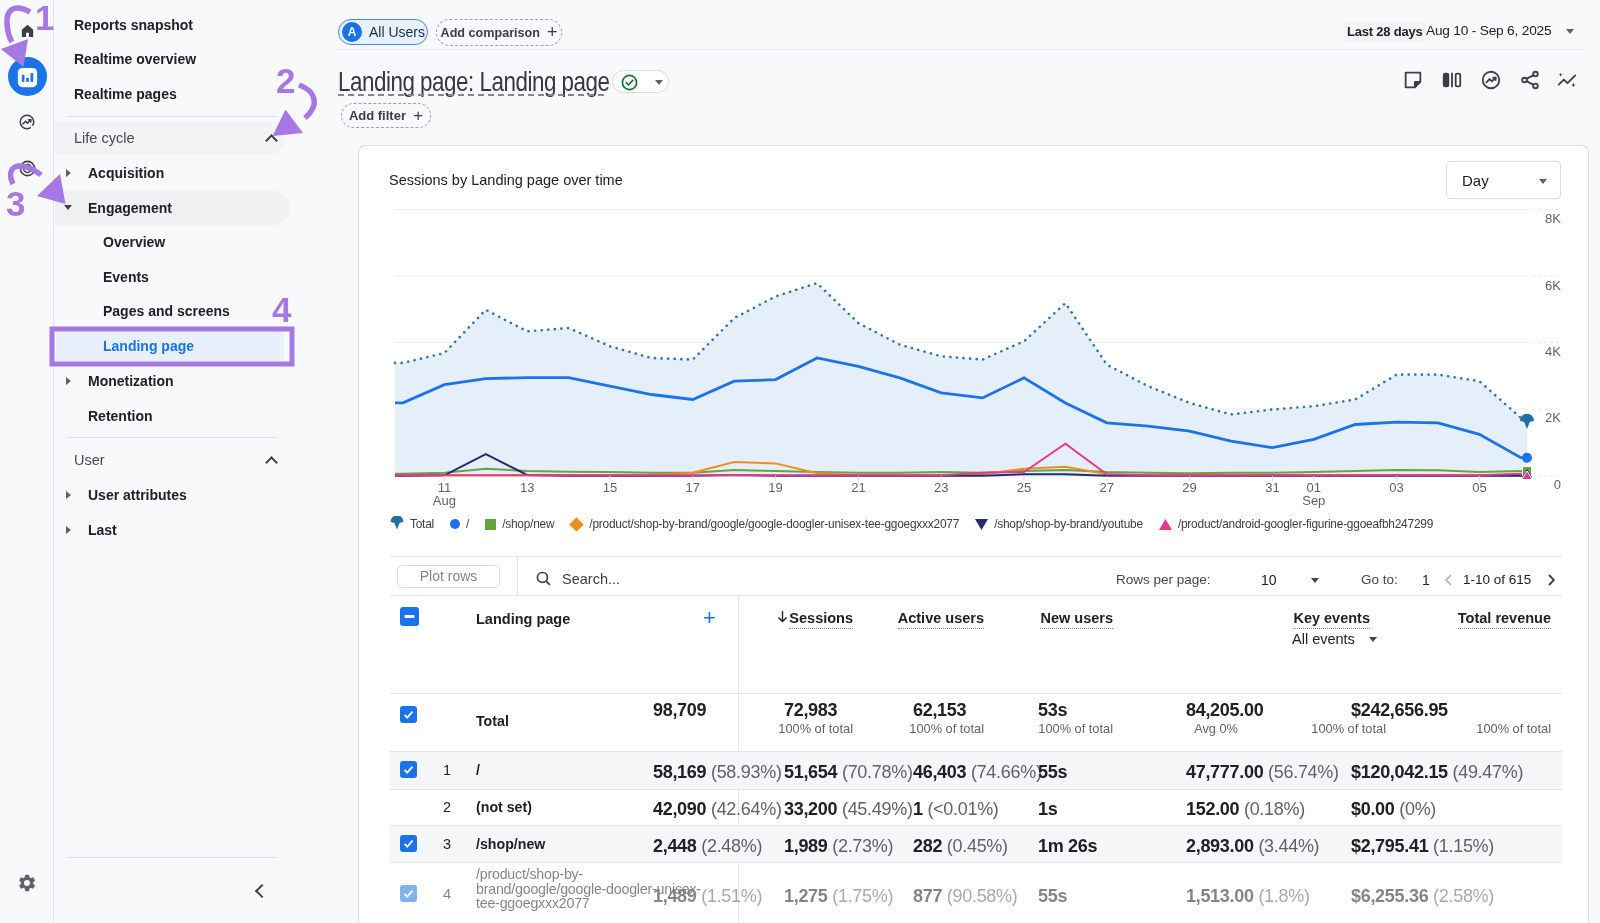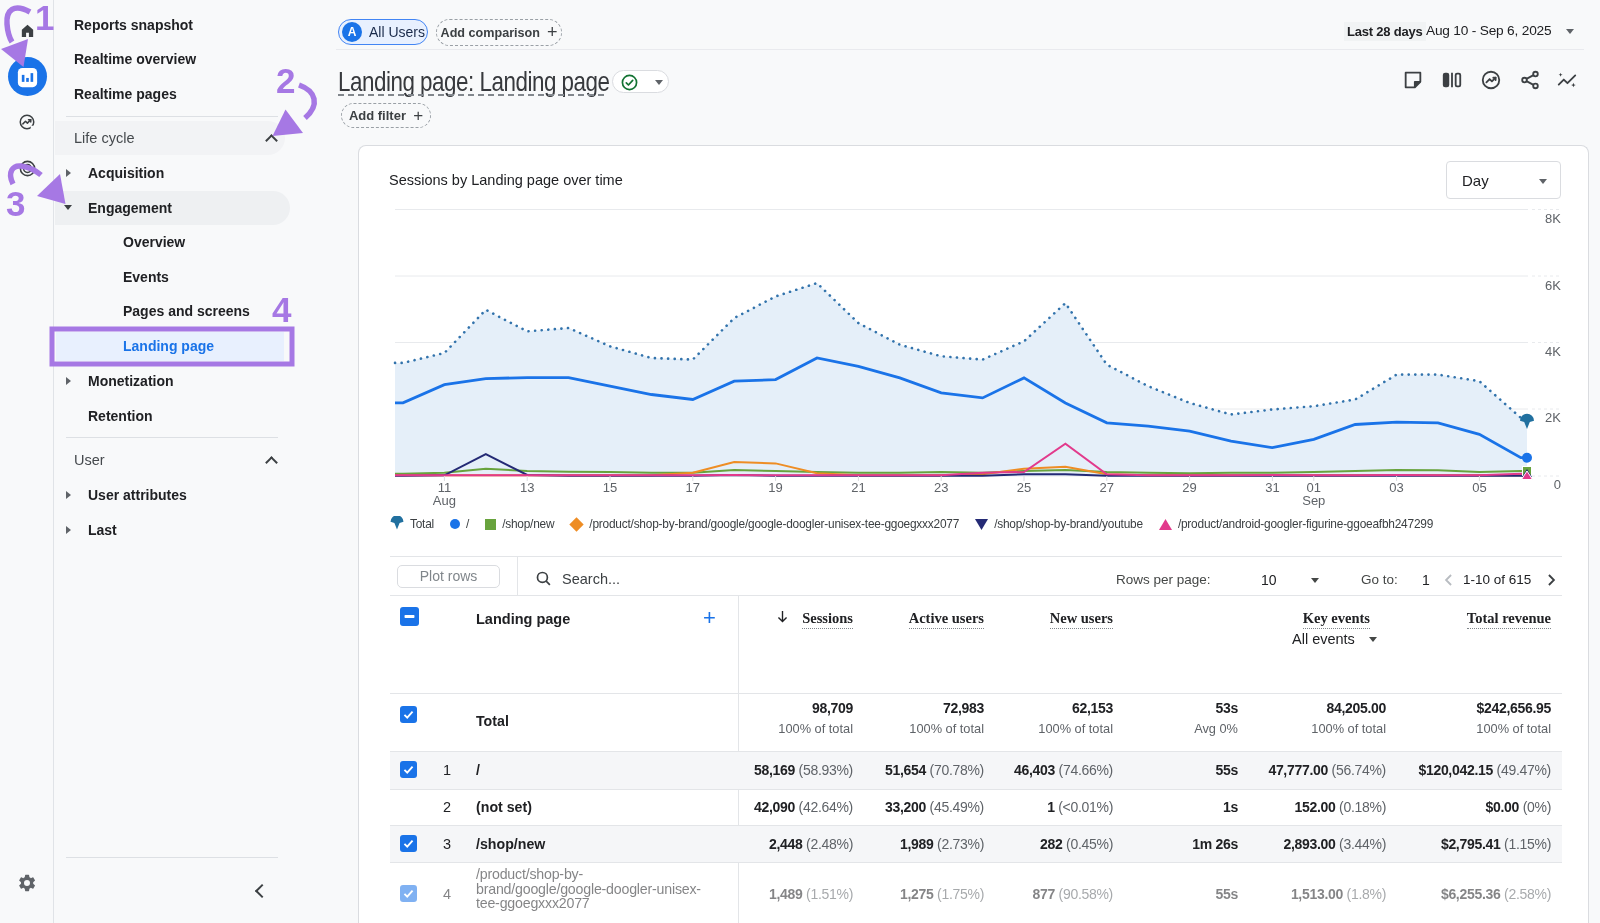--- a/index.html
+++ b/index.html
@@ -8,21 +8,21 @@
 #page { position:relative; width:1600px; height:923px; }
 
 
 #rail { position:absolute; left:0; top:0; width:54px; height:923px; border-right:1px solid #e0e3e7; }
 .railicon { position:absolute; left:15px; width:24px; height:24px; }
 
 
 #sidebar { position:absolute; left:55px; top:0; width:280px; height:923px; font-size:14px; }
 .navitem { position:absolute; left:0; height:34px; line-height:34px; color:#202124; font-weight:700; }
 .nav1 { padding-left:33px; }
-.nav2 { padding-left:68px; }
+.nav2 { padding-left:48px; }
 .sechead { color:#45494d; font-weight:400; padding-left:19px; font-size:14.5px; }
 .gpill { position:absolute; left:0; height:34px; background:#eef0f2; border-radius:0 17px 17px 0; }
 .caret-r { position:absolute; width:0; height:0; border-left:5px solid #5f6368; border-top:4px solid transparent; border-bottom:4px solid transparent; }
 .caret-d { position:absolute; width:0; height:0; border-top:5px solid #3c4043; border-left:4px solid transparent; border-right:4px solid transparent; }
 .chev-up { position:absolute; width:9px; height:9px; border-left:2px solid #3c4043; border-top:2px solid #3c4043; transform:rotate(45deg); }
 .sdiv { position:absolute; height:1px; background:#dde0e4; }
 
 
 .chip { position:absolute; display:flex; align-items:center; font-size:14px; }
 #allusers { left:338px; top:19px; width:90px; height:26px; background:#e8f0fe; border:1.5px solid #4285f4; border-radius:14px; color:#1a2a4a; font-weight:400; }
@@ -43,22 +43,22 @@
 #daybox span { position:absolute; left:15px; top:10px; }
 
 
 #legend { position:absolute; left:31px; top:370px; width:1180px; font-size:11.9px; letter-spacing:-0.22px; color:#3c4043; display:flex; align-items:center; }
 .lgi { display:inline-block; margin-right:6px; flex:none; }
 
 
 .tline { position:absolute; background:#e3e5e8; }
 #plotrows { position:absolute; left:38px; top:419px; width:103px; height:23px; border:1px solid #dadce0; border-radius:5px; color:#80868b; font-size:14px; text-align:center; line-height:21px; }
 .thead { position:absolute; font-weight:700; font-size:14.5px; color:#202124; }
-.dotul { border-bottom:1.5px dotted #80868b; padding-bottom:2px;font-family:Liberation Serif, serif; }
-.num { position:absolute; font-size:14px; color:#202124; text-align:right; font-weight:700; letter-spacing:-0.3px; }
+.dotul { border-bottom:1.5px dotted #80868b; padding-bottom:2px; }
+.num { position:absolute; font-size:18px; color:#202124; text-align:left; font-weight:700; letter-spacing:-0.3px; }
 .pct { color:#5f6368; font-weight:400; }
 .sub { position:absolute; font-size:12.8px; color:#5f6368; text-align:right; }
 .rowbg { position:absolute; left:31px; width:1172px; background:#f5f6f8; }
 .cb { position:absolute; width:17px; height:17px; background:#1a73e8; border-radius:3px; }
 .cb svg { position:absolute; left:1px; top:1px; }
 .rownum { position:absolute; font-size:14.5px; color:#202124; }
 .dim { position:absolute; font-size:14.2px; color:#202124; font-weight:700; }
 </style>
 </head>
 <body>

